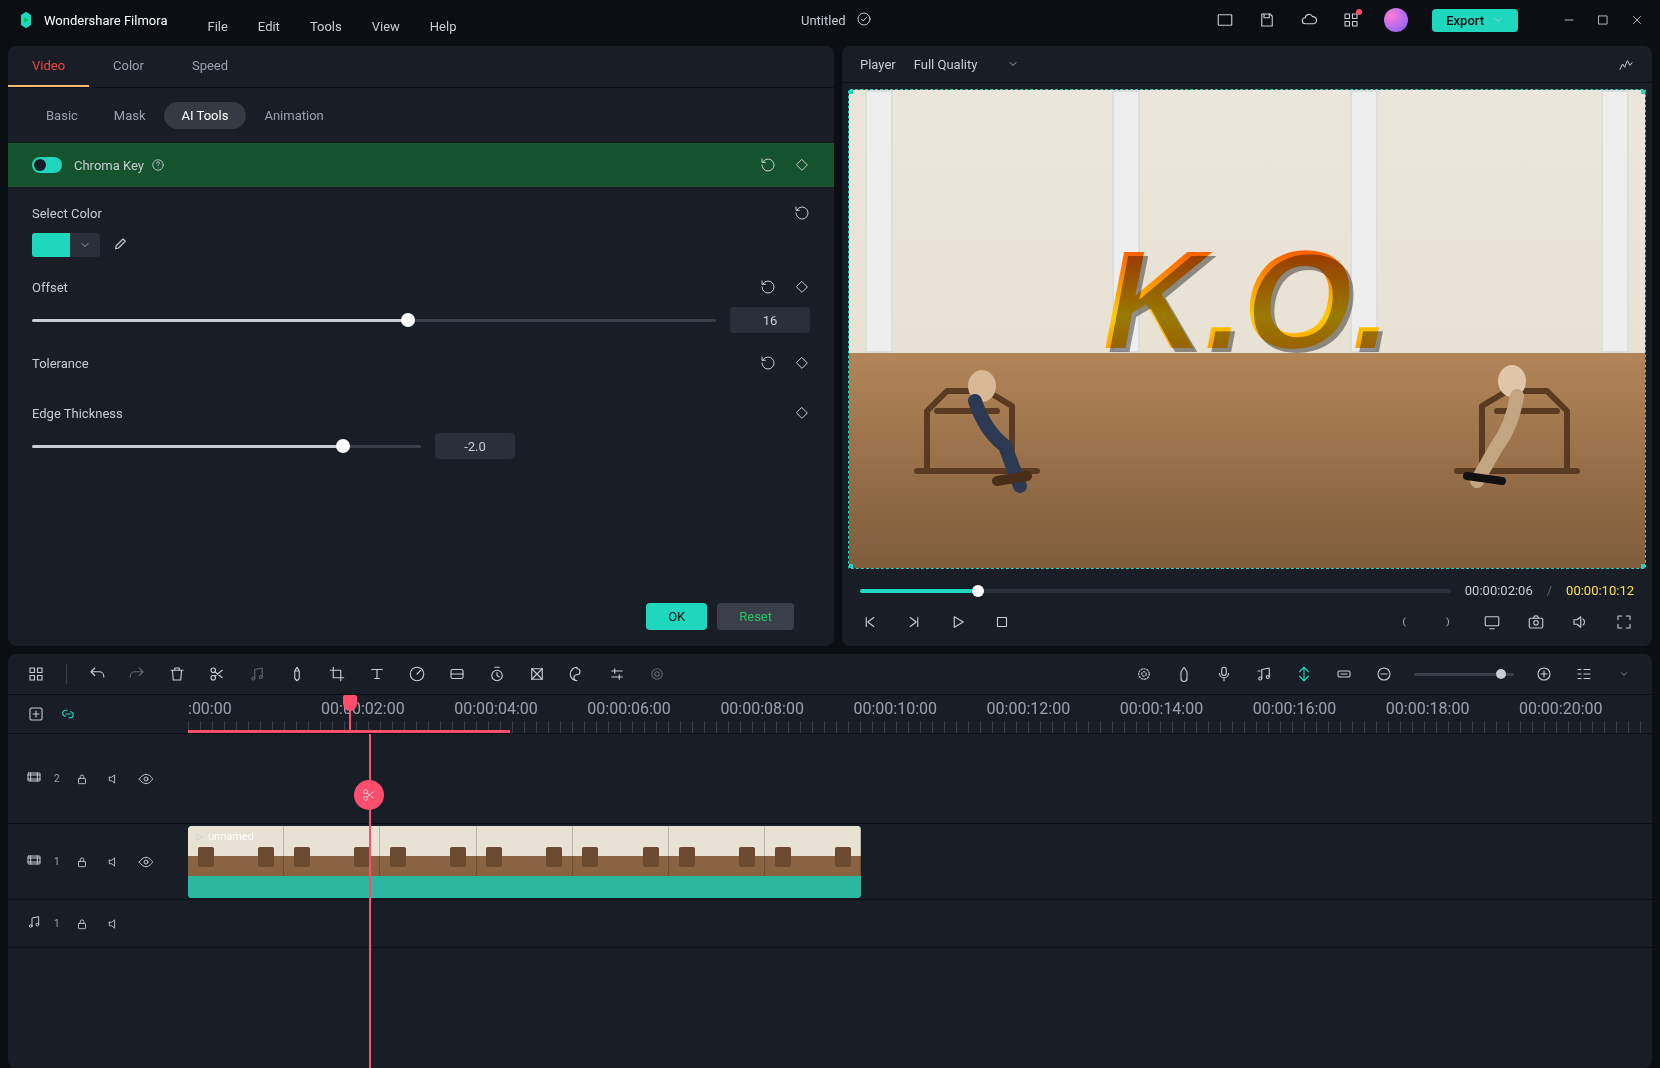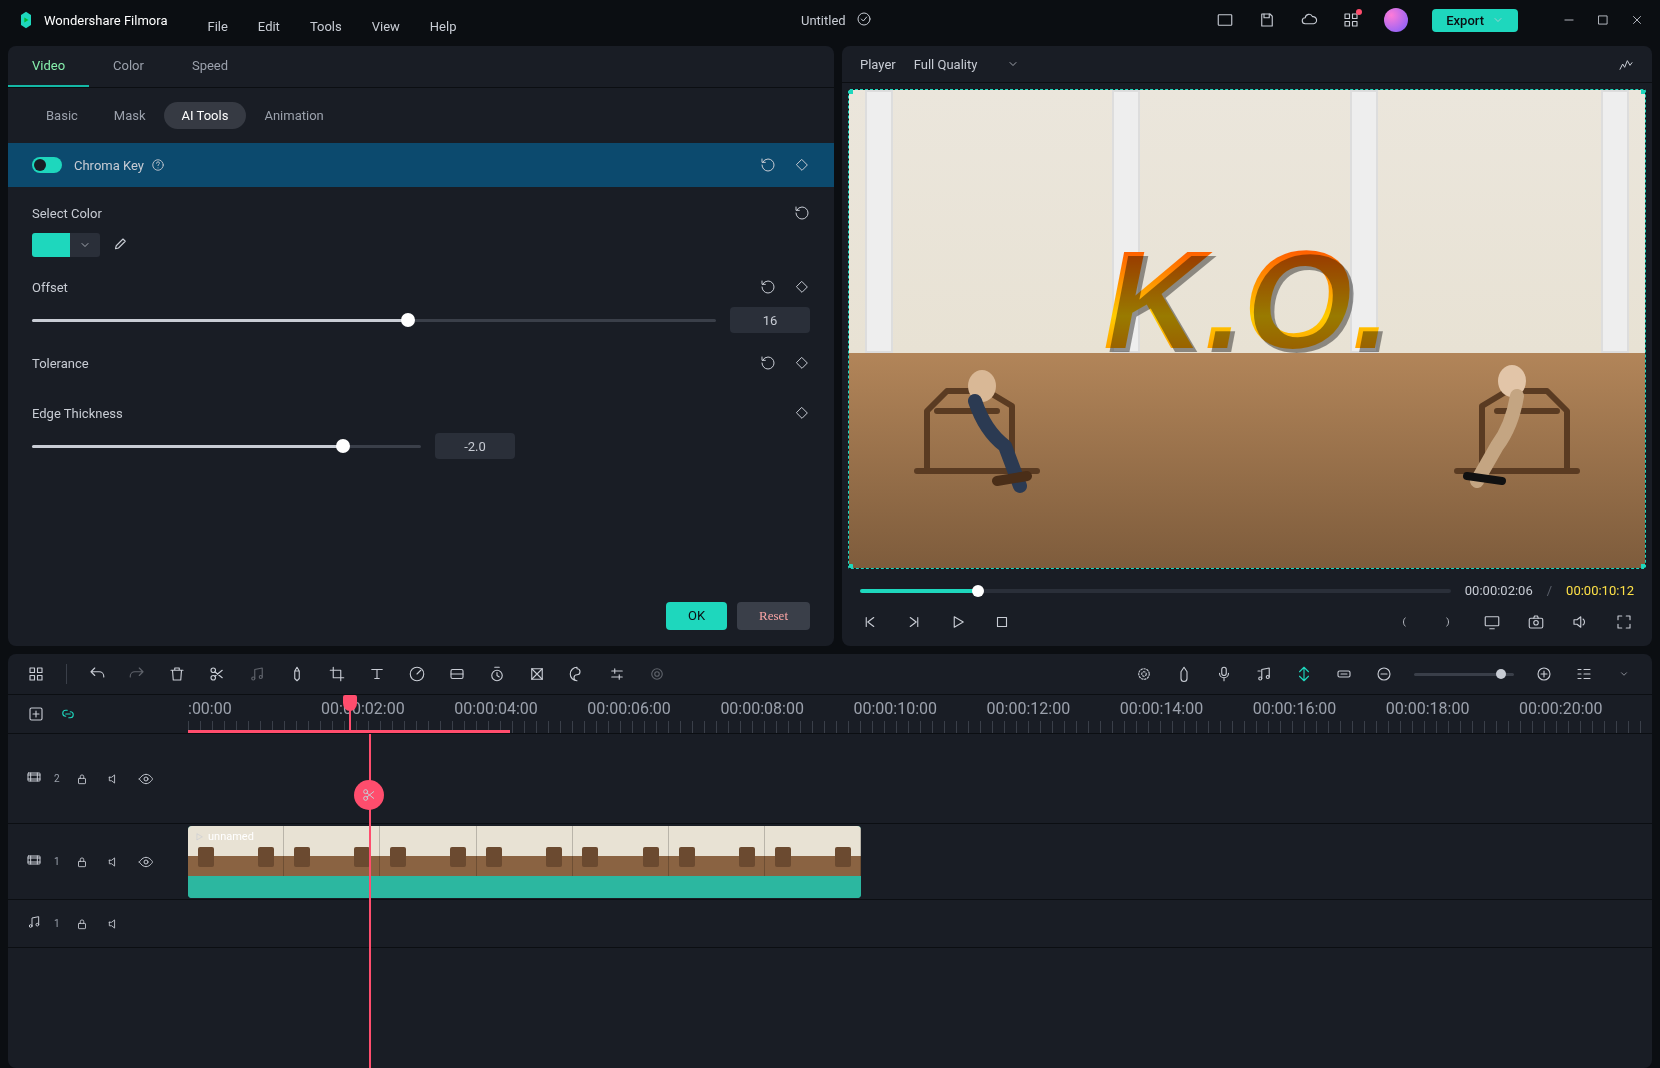--- a/index.html
+++ b/index.html
@@ -22,28 +22,28 @@
 
 
 .main { display:flex; height:606px; gap:8px; padding:6px 8px 0 8px; }
 .panel { background:#191d25; border-radius:8px; display:flex; flex-direction:column; overflow:hidden; }
 .left-panel { width:826px; }
 .right-panel { flex:1; }
 
 
 .main-tabs { display:flex; border-bottom:1px solid #0b0e12; }
 .main-tab { padding:12px 24px; cursor:pointer; color:#9ba1ac; }
-.main-tab.active { color:#86efac; border-bottom:2px solid #14b8a6; }
+.main-tab.active { color:#ef4444; border-bottom:2px solid #fdba74; }
 .sub-tabs { display:flex; padding:14px 20px; }
 .sub-tab { padding:6px 18px; cursor:pointer; color:#9ba1ac; border-radius:14px; }
 .sub-tab.active { background:#363a43; color:#fff; }
 
 
 .section { padding:0 24px; }
-.section-header { display:flex; align-items:center; padding:14px 0; background:#0c4a6e; margin:0 -24px; padding-left:24px; padding-right:24px; }
+.section-header { display:flex; align-items:center; padding:14px 0; background:#14532d; margin:0 -24px; padding-left:24px; padding-right:24px; }
 .toggle { width:30px; height:16px; background:#1ed7bd; border-radius:8px; position:relative; margin-right:12px; cursor:pointer; }
 .toggle::after { content:""; position:absolute; width:12px; height:12px; border-radius:50%; background:#191d25; top:2px; left:2px; }
 .section-header .right-icons { margin-left:auto; display:flex; gap:18px; }
 .kf { width:16px;height:16px;display:flex;align-items:center;justify-content:center; }
 
 
 .row { padding:18px 0 4px 0; }
 .row-label { display:flex; align-items:center; margin-bottom:12px; }
 .row-label .right-icons { margin-left:auto; display:flex; gap:18px; }
 .color-swatch { display:flex; align-items:center; gap:10px; }
@@ -52,24 +52,24 @@
 .swatch-drop { width:30px; height:24px; background:#2a2f39; border-radius:0 3px 3px 0; display:flex; align-items:center; justify-content:center; cursor:pointer; }
 .picker { width:20px; height:20px; display:flex; align-items:center; justify-content:center; cursor:pointer; }
 
 .slider-row { display:flex; align-items:center; gap:14px; }
 .slider-track { flex:1; height:3px; background:#3a3f49; border-radius:2px; position:relative; cursor:pointer; }
 .slider-fill { position:absolute; left:0; top:0; height:100%; background:#c8ccd4; border-radius:2px; }
 .slider-thumb { position:absolute; width:14px; height:14px; background:#fff; border-radius:50%; top:50%; transform:translate(-50%,-50%); }
 .slider-val { width:80px; height:26px; background:#2a2f39; border-radius:4px; display:flex; align-items:center; justify-content:center; color:#c8ccd4; }
 
 
-.panel-footer { padding:16px 24px; display:flex; justify-content:flex-end; gap:10px; margin-top:auto; }
+.panel-footer { padding:16px 40px; display:flex; justify-content:flex-end; gap:10px; margin-top:auto; }
 .btn { padding:6px 22px; border-radius:4px; cursor:pointer; font-size:13px; }
 .btn-ok { background:#1ed7bd; color:#0b0e12; }
-.btn-reset { background:#3a3f49; color:#fca5a5;font-family:Liberation Serif, serif; }
+.btn-reset { background:#3a3f49; color:#22c55e; }
 
 
 .player-header { display:flex; align-items:center; gap:18px; padding:10px 18px; border-bottom:1px solid #0b0e12; }
 .player-title { color:#c8ccd4; }
 .quality-select { display:flex; align-items:center; gap:30px; cursor:pointer; color:#c8ccd4; }
 .player-header .spacer { flex:1; }
 .preview { flex:1; margin:6px; border:1px dashed #1ed7bd; border-radius:2px; position:relative; overflow:hidden; background:#111; }
 .preview-img { position:absolute; inset:0; background:linear-gradient(to bottom,#ebe6dc 0%,#e8e2d4 55%,#b28559 55%,#7e5c3c 100%); }
 .column { position:absolute; top:0; height:55%; width:28px; background:#eee; box-shadow:inset 0 0 0 2px #ddd; }
 .column.c1{left:2%;} .column.c2{left:33%;} .column.c3{left:63%;} .column.c4{right:2%;}

